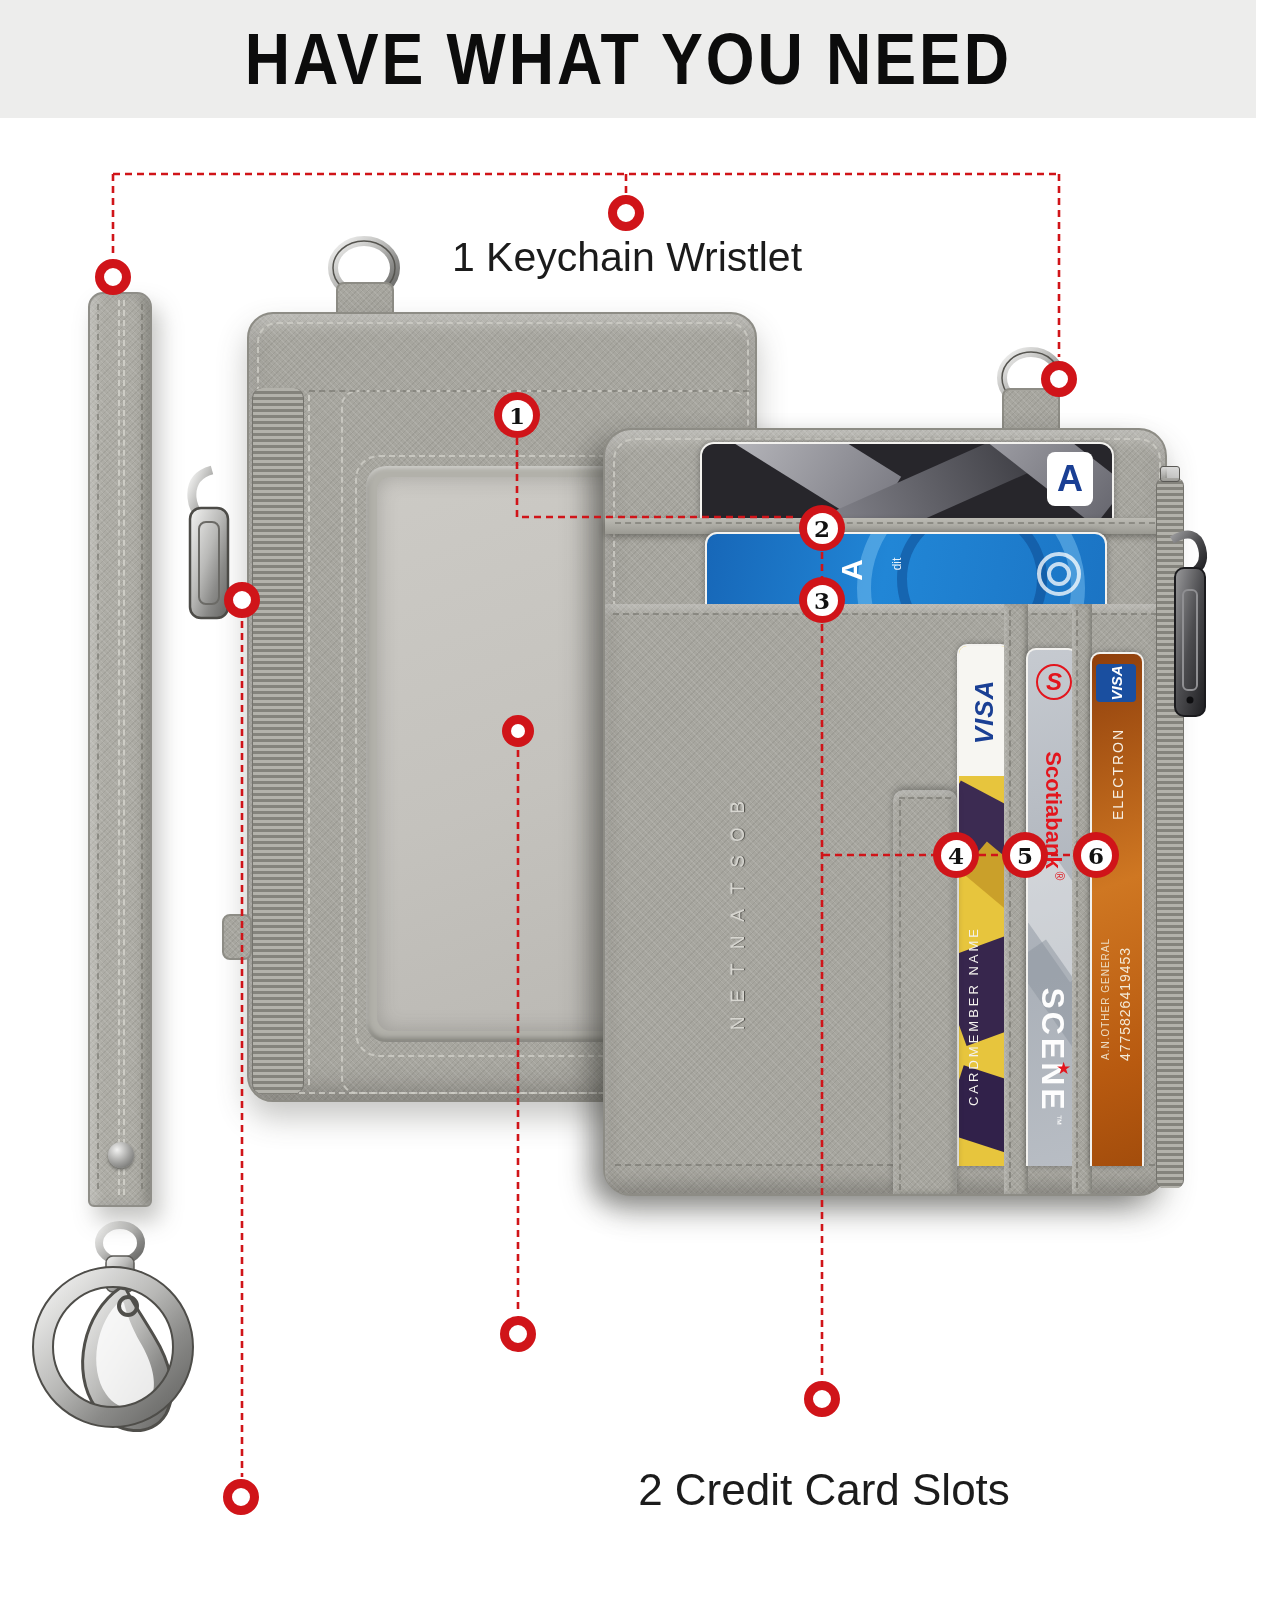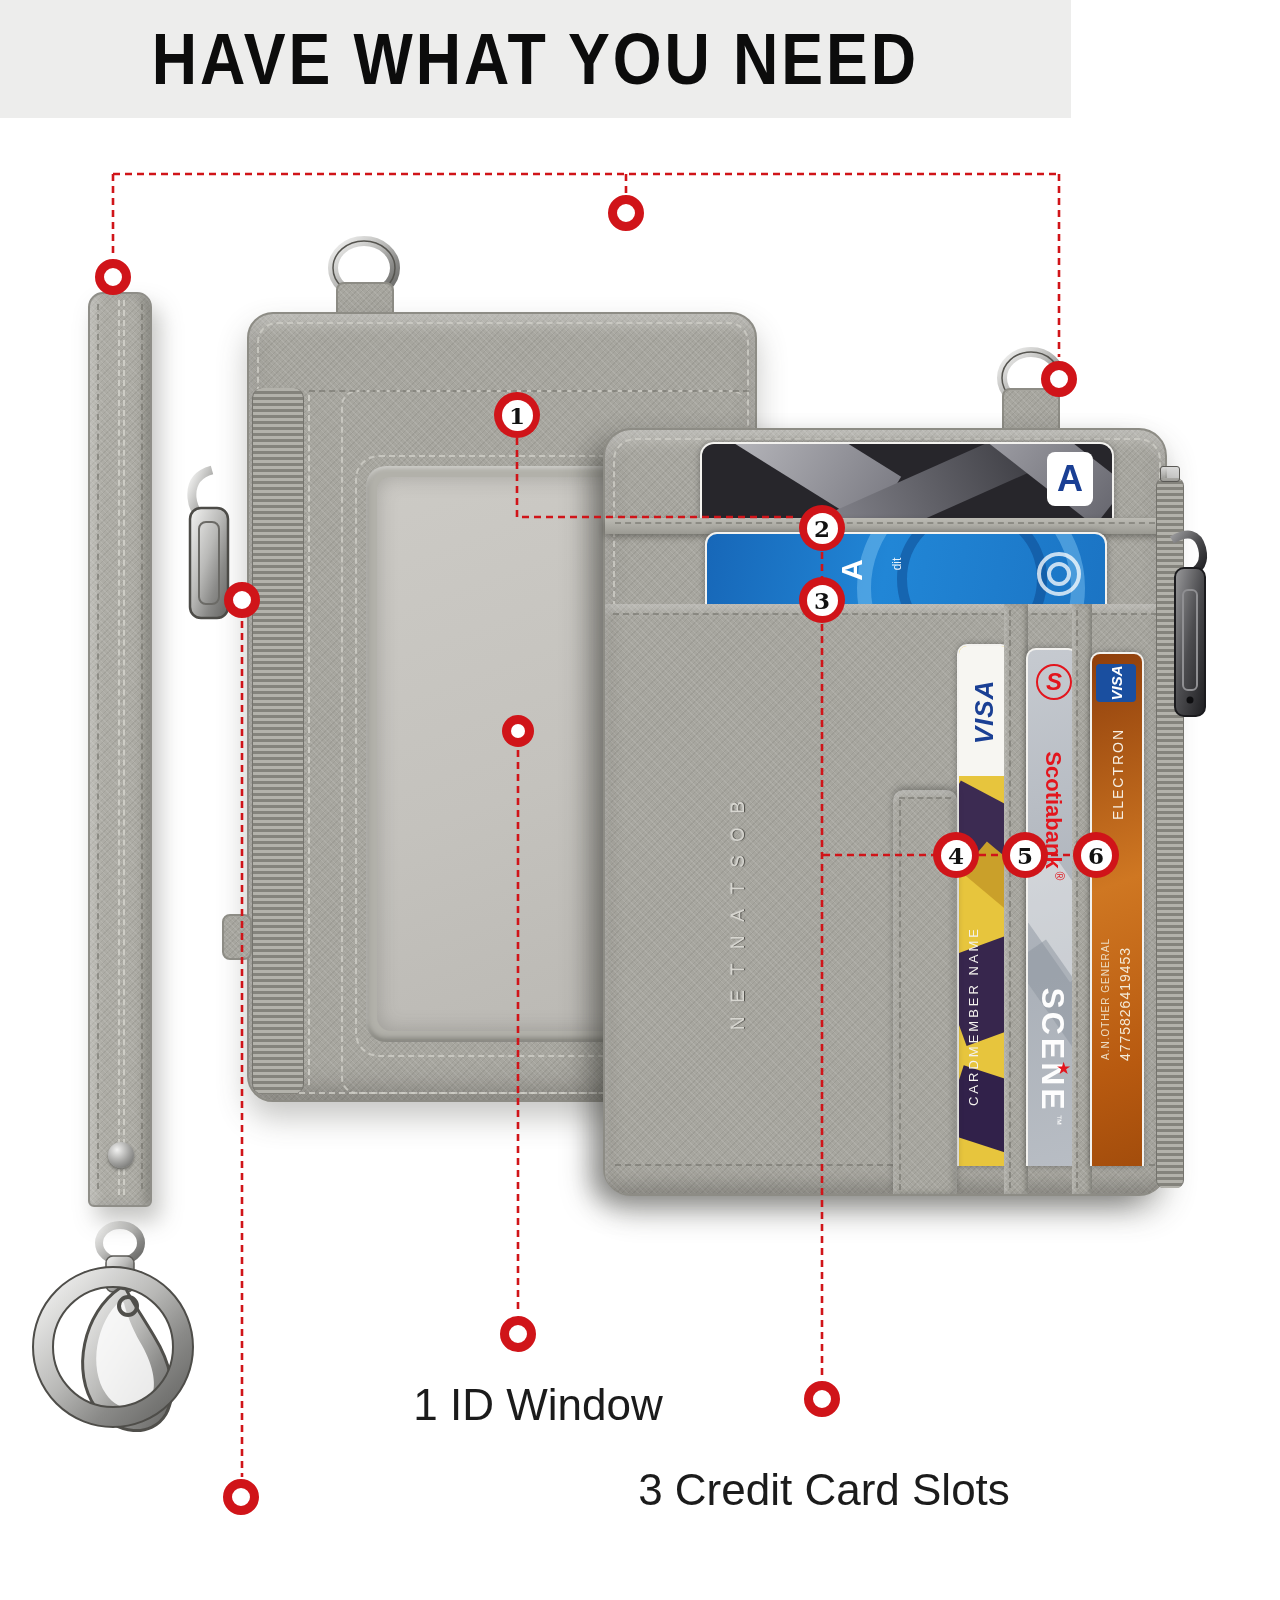--- a/index.html
+++ b/index.html
@@ -1,21 +1,21 @@
 <!DOCTYPE html>
 <html><head>
 <meta charset="utf-8">
 <style>
   html,body{margin:0;padding:0;background:#fff;}
   .stage{position:relative;width:1280px;height:1600px;background:#ffffff;overflow:hidden;
          font-family:"Liberation Sans",sans-serif;}
   .abs{position:absolute;}
 
   
-  .header-band{position:absolute;left:0;top:0;width:1071px;height:118px;background:#ededec;
+  .header-band{position:absolute;left:0;top:0;width:1256px;height:118px;background:#ededec;
                display:flex;align-items:center;justify-content:center;}
   .title{font-size:64px;font-weight:700;color:#0c0c0c;letter-spacing:3px;
          transform:scale(.98,1.14);white-space:nowrap;}
 
   
   .fabric{background-color:#a7a69f;
     background-image:
       repeating-linear-gradient(45deg, rgba(255,255,255,.10) 0 1px, rgba(0,0,0,0) 1px 4px),
       repeating-linear-gradient(-45deg, rgba(66,64,58,.10) 0 1px, rgba(0,0,0,0) 1px 4px);}
   .wallet-body{border:2px solid #8d8c85;box-shadow:inset 0 10px 16px rgba(255,255,255,.30),
@@ -299,18 +299,18 @@
   <div class="badge" style="left:956px;top:855px;">
     <span class="core">4</span>
     </div>
   <div class="badge" style="left:1025px;top:855px;">
     <span class="core">5</span>
     </div>
   <div class="badge" style="left:1096px;top:855px;">
     <span class="core">6</span>
     </div>
 
-  <div class="callout" style="left:288px;top:1380px;width:500px;font-size:44px;">
-    <span>1 ID Window</span></div>
+  <div class="callout" style="left:377px;top:234px;width:500px;font-size:41px;">
+    <span>1 Keychain Wristlet</span></div>
   <div class="callout" style="left:524px;top:1465px;width:600px;font-size:44px;">
-    <span>3 Credit Card Slots</span></div>
+    <span>2 Credit Card Slots</span></div>
 
 </div>
 
 </body></html>

